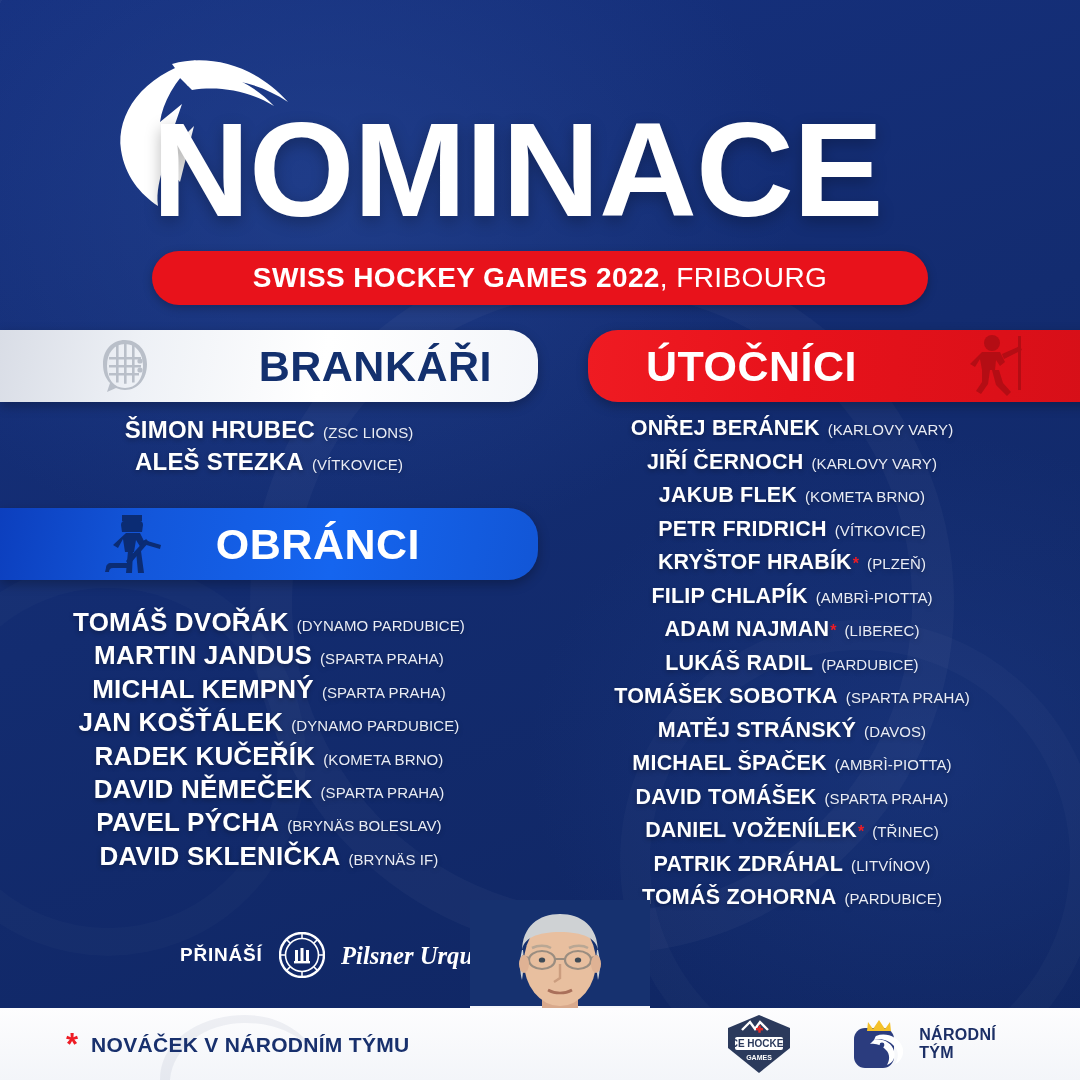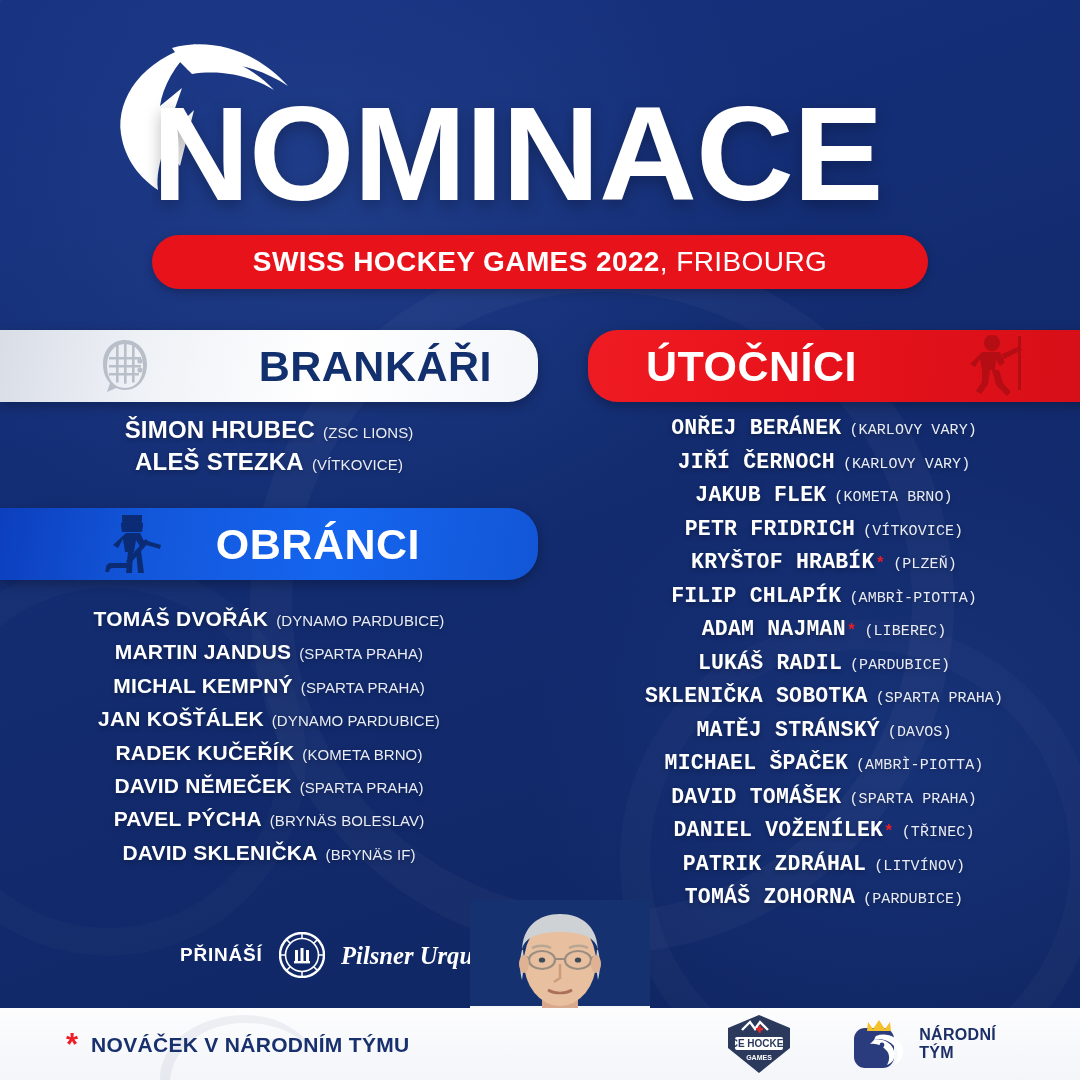--- a/index.html
+++ b/index.html
@@ -17,21 +17,21 @@
   }
   
   .bg-swirl{position:absolute;border-radius:50%;border:42px solid rgba(255,255,255,.028);pointer-events:none;}
   .bg-swirl.s1{width:620px;height:620px;left:250px;top:250px;border-color:rgba(255,255,255,.030);transform:rotate(18deg);}
   .bg-swirl.s2{width:420px;height:420px;left:620px;top:620px;border-width:30px;border-color:rgba(255,255,255,.022);}
   .bg-swirl.s3{width:340px;height:340px;left:-90px;top:560px;border-width:28px;border-color:rgba(255,255,255,.020);}
   .bg-diag{position:absolute;inset:0;pointer-events:none;
     background:linear-gradient(118deg,rgba(255,255,255,.035) 0 2px,rgba(255,255,255,0) 2px 260px);}
 
   
-  .header{position:absolute;left:0;top:0;width:1080px;height:310px;}
+  .header{position:absolute;left:0;top:16px;width:1080px;height:310px;}
   .bolt{position:absolute;left:112px;top:38px;width:185px;height:180px;}
   .title{
     position:absolute;left:152px;top:92px;width:800px;
     color:#ffffff;font-size:133px;line-height:.94;font-weight:bold;
     letter-spacing:-1px;font-stretch:condensed;
     transform:scaleX(1.02);transform-origin:left center;
     text-shadow:0 5px 16px rgba(0,0,0,.28);
   }
   .subbanner{
     position:absolute;left:152px;top:235px;width:776px;height:54px;
@@ -91,24 +91,24 @@
     letter-spacing:.1px;text-shadow:0 2px 5px rgba(0,0,0,.28);text-align:center;
   }
 
   #list-goalies{left:0;top:416px;width:538px;}
   #list-goalies .prow{justify-content:center;height:32px;}
   #list-goalies .pname{font-size:24px;}
   #list-goalies .pclub{font-size:15px;}
 
   #list-def{left:0;top:607px;width:538px;}
   #list-def .prow{justify-content:center;height:33.4px;}
-  #list-def .pname{font-size:21px;}
+  #list-def .pname{font-size:26px;}
   #list-def .pclub{font-size:15px;}
 
-  #list-fwd{left:568px;top:416px;width:512px;font-family:Liberation Mono, monospace;}
+  #list-fwd{left:536px;top:416px;width:512px;}
   #list-fwd .prow{justify-content:center;height:33.5px;}
   #list-fwd .pname{font-size:21.5px;}
   #list-fwd .pclub{font-size:15px;}
 
   
   .sponsor{position:absolute;left:180px;top:932px;display:flex;align-items:center;gap:16px;}
   .sponsor .sp-word{color:#fff;font-size:19px;font-weight:bold;letter-spacing:.8px;}
   .sponsor .sp-seal{width:46px;height:46px;}
   .sponsor .sp-pu{height:34px;}
 
@@ -292,21 +292,21 @@
       <div class="prow">
         <span class="pname">ADAM NAJMAN</span>
         <span class="star">*</span>
         <span class="pclub">(LIBEREC)</span>
       </div>
       <div class="prow">
         <span class="pname">LUKÁŠ RADIL</span>
         <span class="pclub">(PARDUBICE)</span>
       </div>
       <div class="prow">
-        <span class="pname">SKLENIČKA SOBOTKA</span>
+        <span class="pname">TOMÁŠEK SOBOTKA</span>
         <span class="pclub">(SPARTA PRAHA)</span>
       </div>
       <div class="prow">
         <span class="pname">MATĚJ STRÁNSKÝ</span>
         <span class="pclub">(DAVOS)</span>
       </div>
       <div class="prow">
         <span class="pname">MICHAEL ŠPAČEK</span>
         <span class="pclub">(AMBRÌ-PIOTTA)</span>
       </div>

